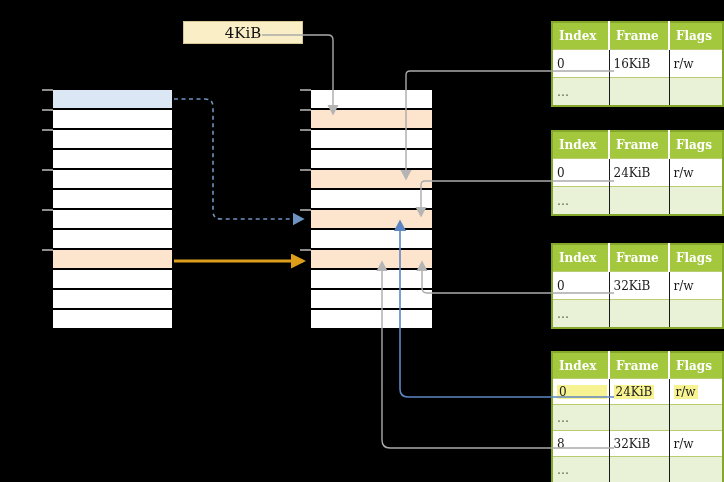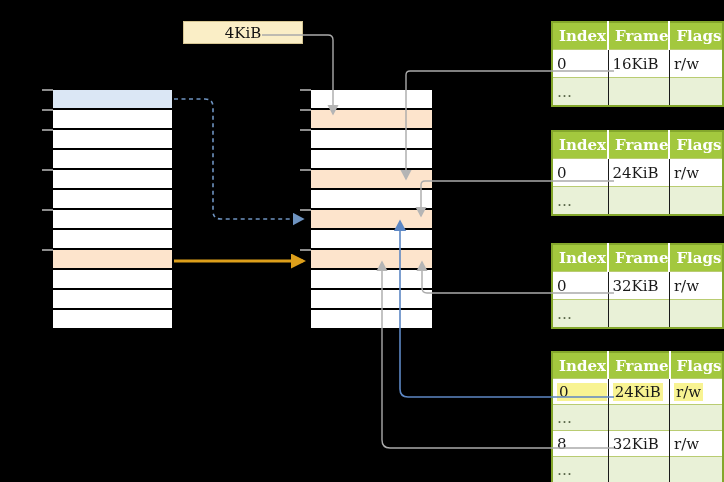--- a/index.html
+++ b/index.html
@@ -22,21 +22,21 @@
   .tick{position:absolute;left:-11px;width:11px;height:2px;background:var(--tick-gray);}
 
   
   .sizebox{position:absolute;left:183px;top:21px;width:120px;height:23px;background:#faeec6;
            border:1px solid #d6c693;box-sizing:border-box;display:flex;align-items:center;
            justify-content:center;font-size:15px;color:#111;}
 
   
   .ptable{position:absolute;left:551px;}
   .ptable table{border-collapse:collapse;border:2px solid var(--table-border-green);
-                font-size:15px;color:#1a1a1a;table-layout:fixed;}
+                font-size:12px;color:#1a1a1a;table-layout:fixed;}
   .ptable th{background:var(--table-header-green);color:#ffffff;font-weight:bold;
              text-align:left;padding:0 0 0 6px;height:26px;border-right:2px solid #ffffff;}
   .ptable th:last-child{border-right:none;}
   .ptable td{height:27px;padding:0 0 0 4px;border-right:1.5px solid #1a1a1a;
              border-top:1px solid #b9cc72;background:var(--cell-white);overflow:hidden;}
   .ptable td:last-child{border-right:none;}
   .ptable tr.shaded td{background:var(--table-shaded-row);color:#5a684a;}
   .ptable table.compact th{height:25px;}
   .ptable table.compact td{height:25px;}
   .hl{background:var(--highlight-yellow);padding:0 2px;display:inline-block;}

